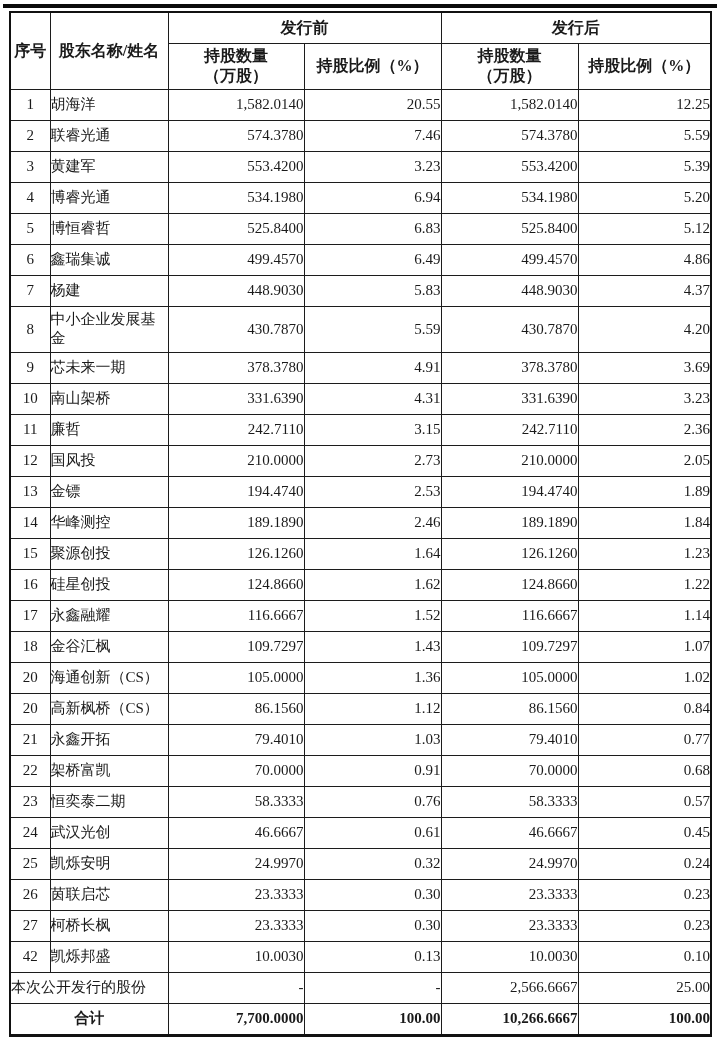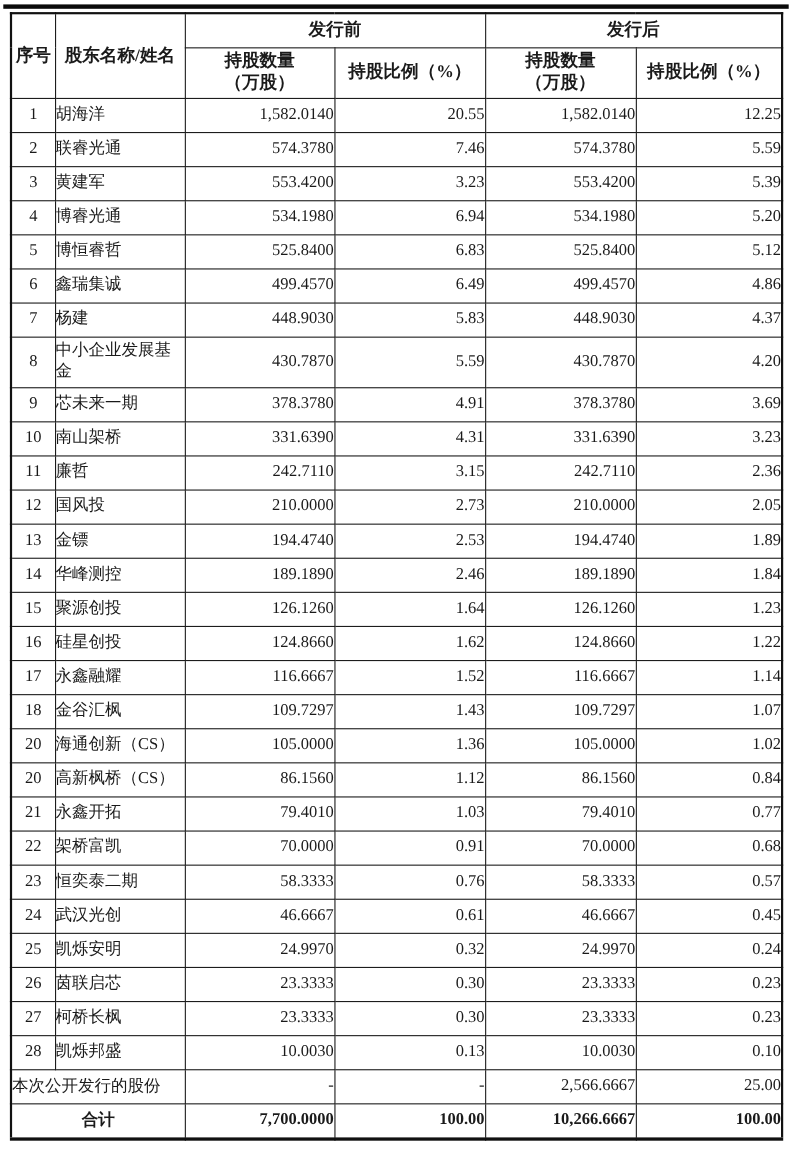--- a/index.html
+++ b/index.html
@@ -337,21 +337,21 @@
   <tr>
     <td class="c-no">27</td>
     <td class="c-name">柯桥长枫</td>
     <td class="c-num">23.3333</td>
     <td class="c-num">0.30</td>
     <td class="c-num">23.3333</td>
     <td class="c-num">0.23</td>
   </tr>
 
   <tr>
-    <td class="c-no">28</td>
+    <td class="c-no">42</td>
     <td class="c-name">凯烁邦盛</td>
     <td class="c-num">10.0030</td>
     <td class="c-num">0.13</td>
     <td class="c-num">10.0030</td>
     <td class="c-num">0.10</td>
   </tr>
 </tbody>
     <tbody>
       <tr class="ipo-row">
         <td colspan="2" class="c-label">本次公开发行的股份</td>

